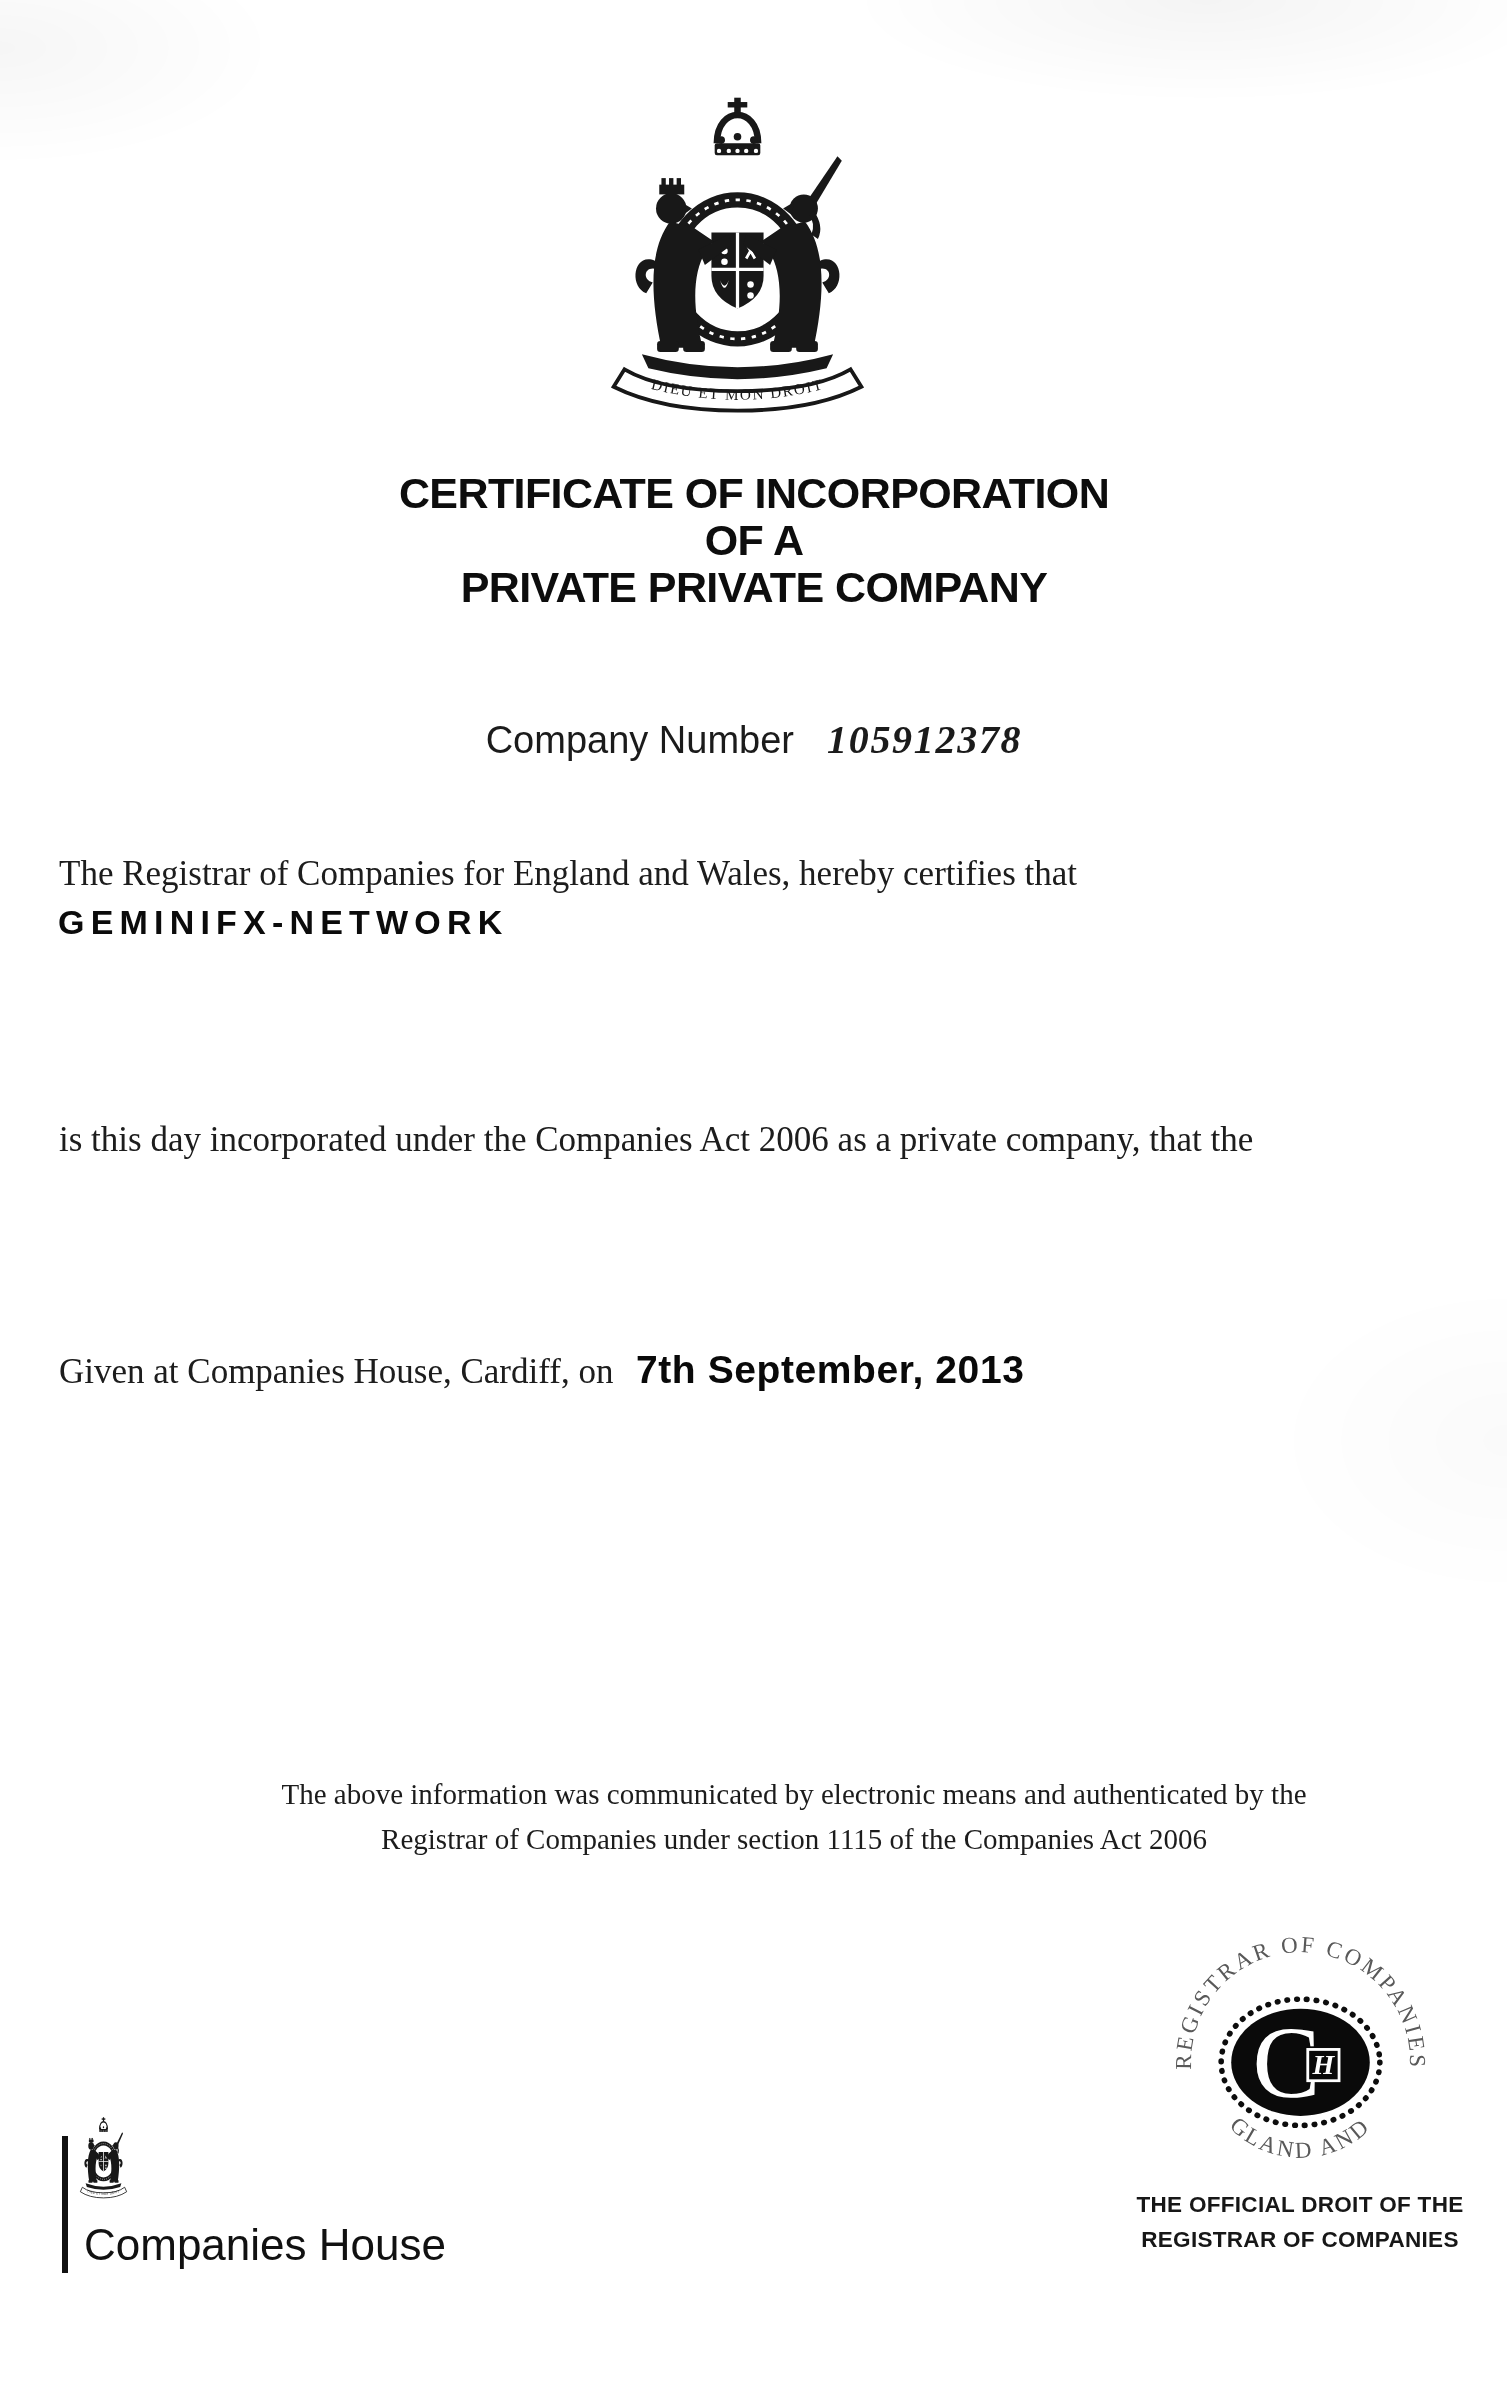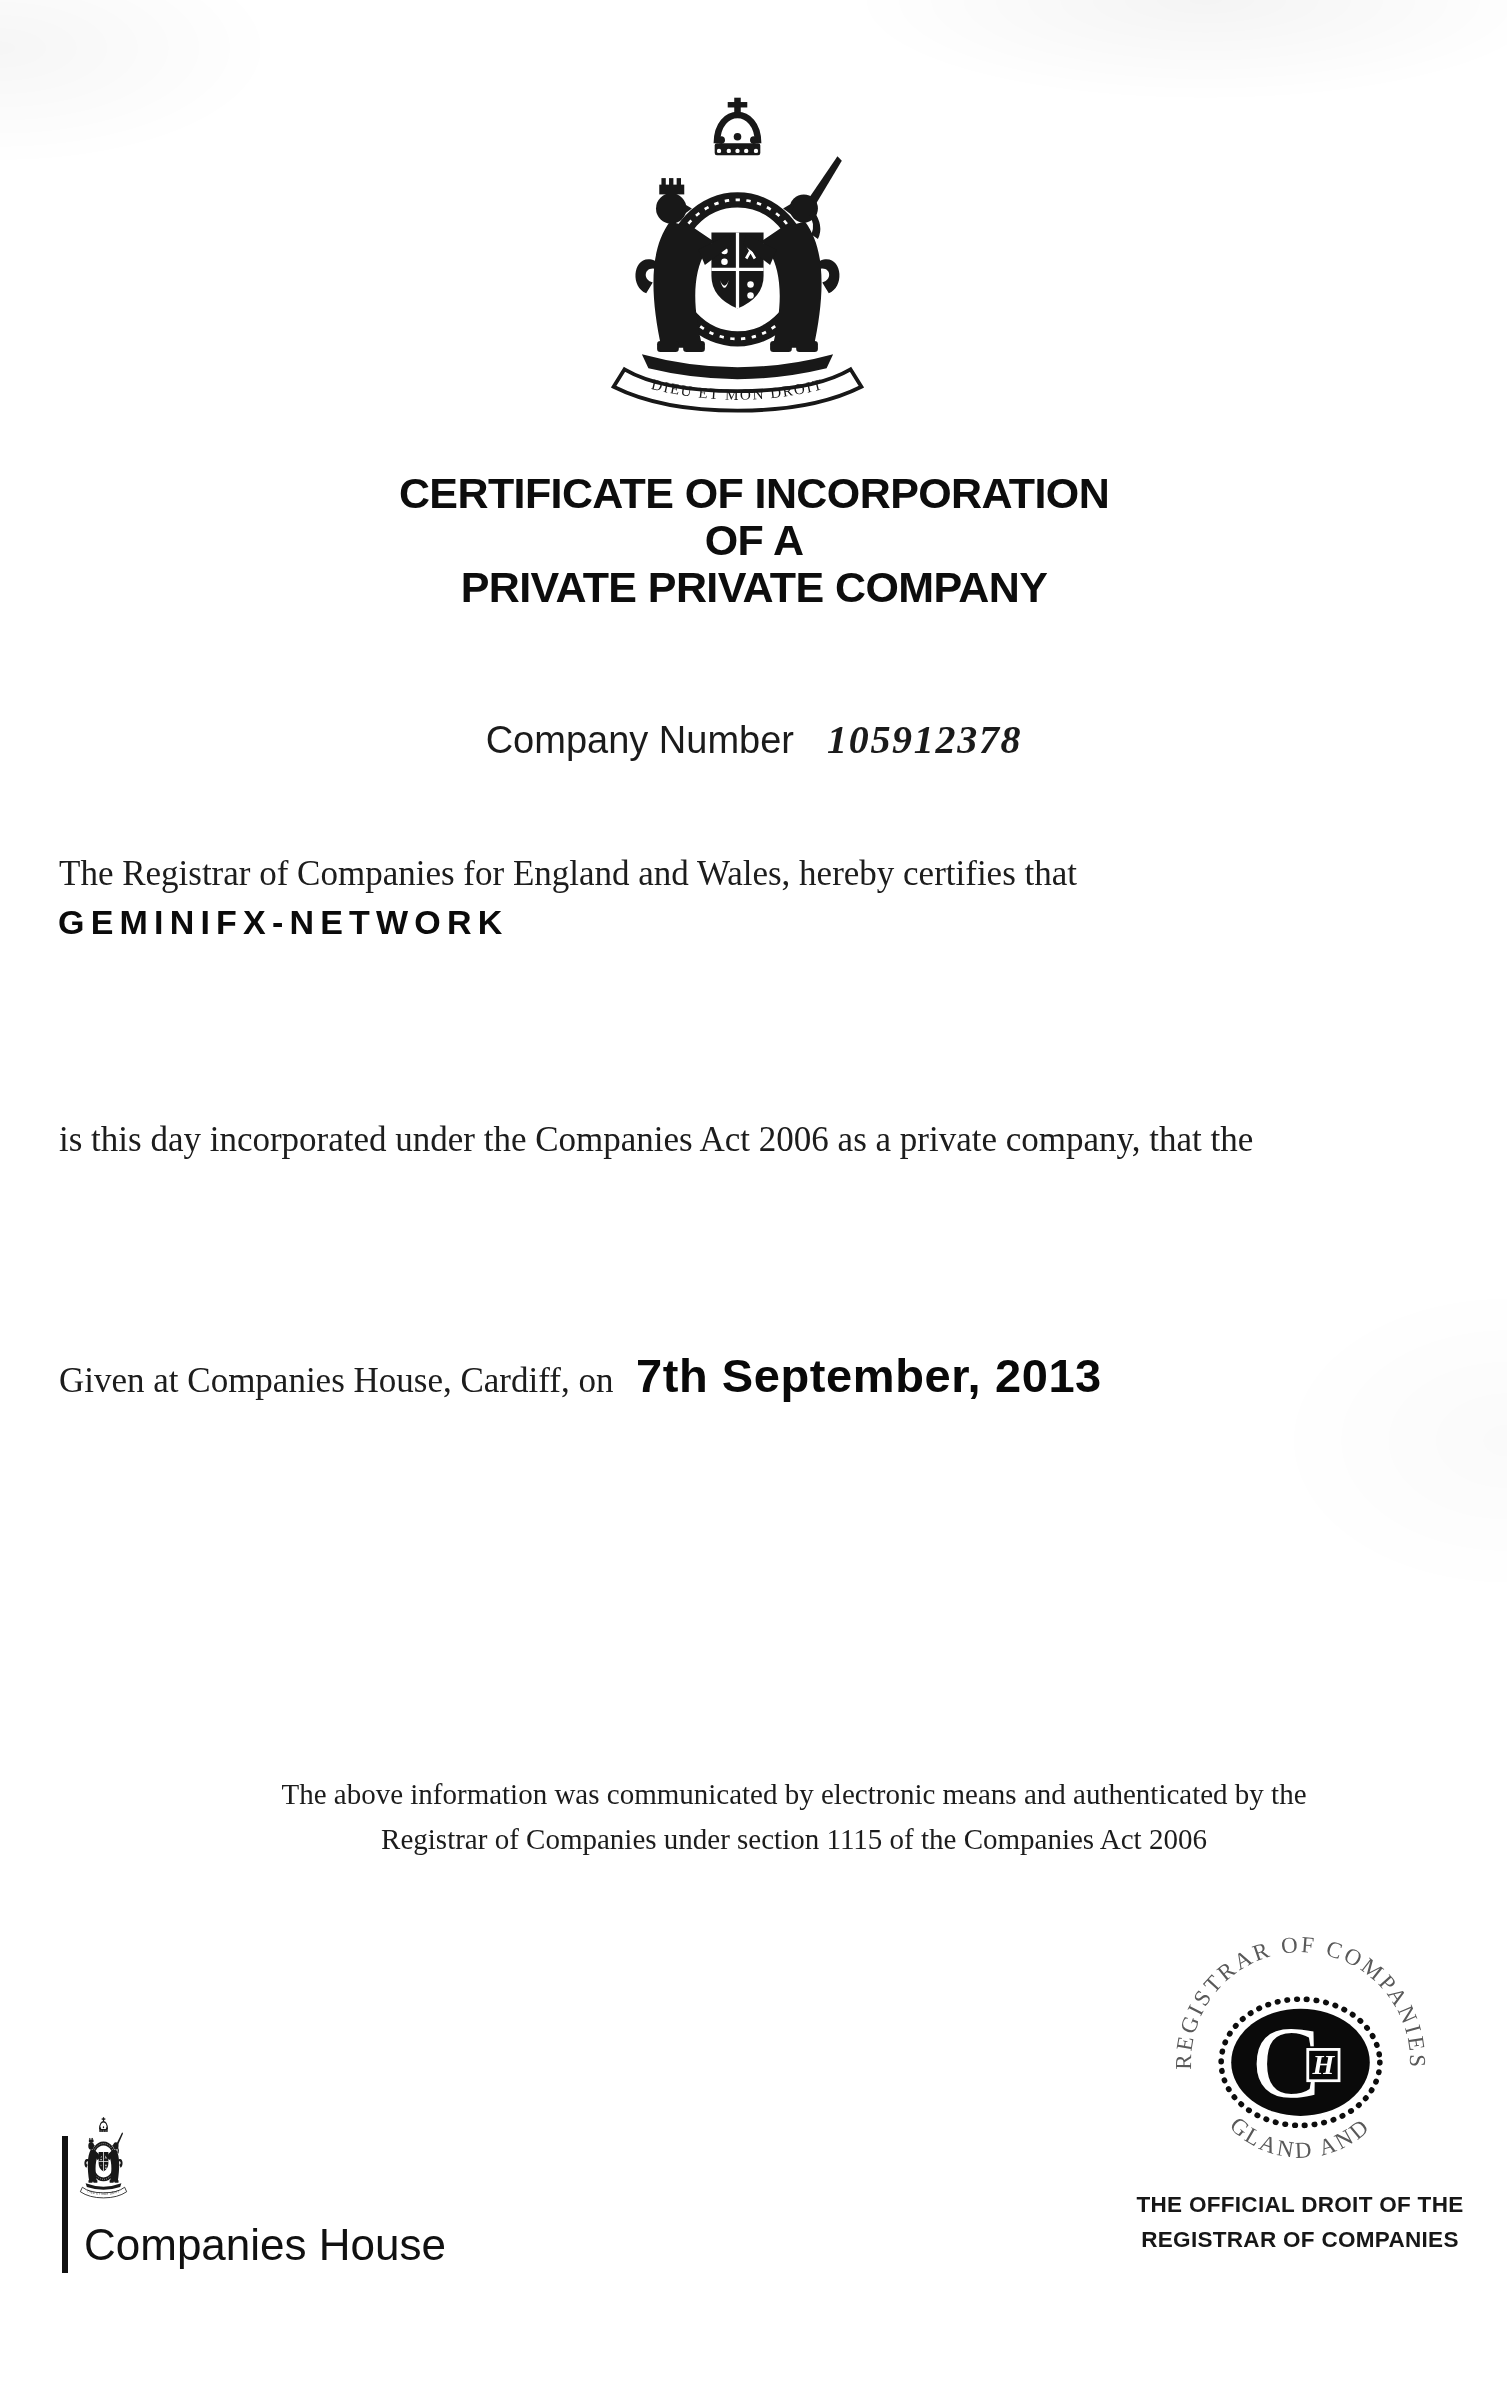--- a/index.html
+++ b/index.html
@@ -48,21 +48,21 @@
     left:58px;top:903px;
     font-family:"Liberation Sans", sans-serif;font-weight:bold;
     font-size:34px;letter-spacing:6.2px;color:#0e0e0e;
   }
   #bodyPara{left:59px;top:1117px;width:1396px;font-size:35px;line-height:46px;color:#202020;}
   #bodyPara .loc{font-size:32px;letter-spacing:0px;}
 
   #givenLine{left:59px;top:1348px;font-size:35px;color:#202020;white-space:nowrap;}
   #givenLine .date{
     font-family:"Liberation Sans", sans-serif;font-weight:bold;
-    font-size:47px;color:#0c0c0c;margin-left:22.5px;letter-spacing:0.6px;
+    font-size:39px;color:#0c0c0c;margin-left:22.5px;letter-spacing:0.6px;
   }
 
   
   #authLines{
     left:0;top:1772px;width:1508px;text-align:center;
     font-size:29px;line-height:45px;color:#1f1f1f;margin-left:40px;
   }
 
   
   #seal{left:1172px;top:1931px;}

